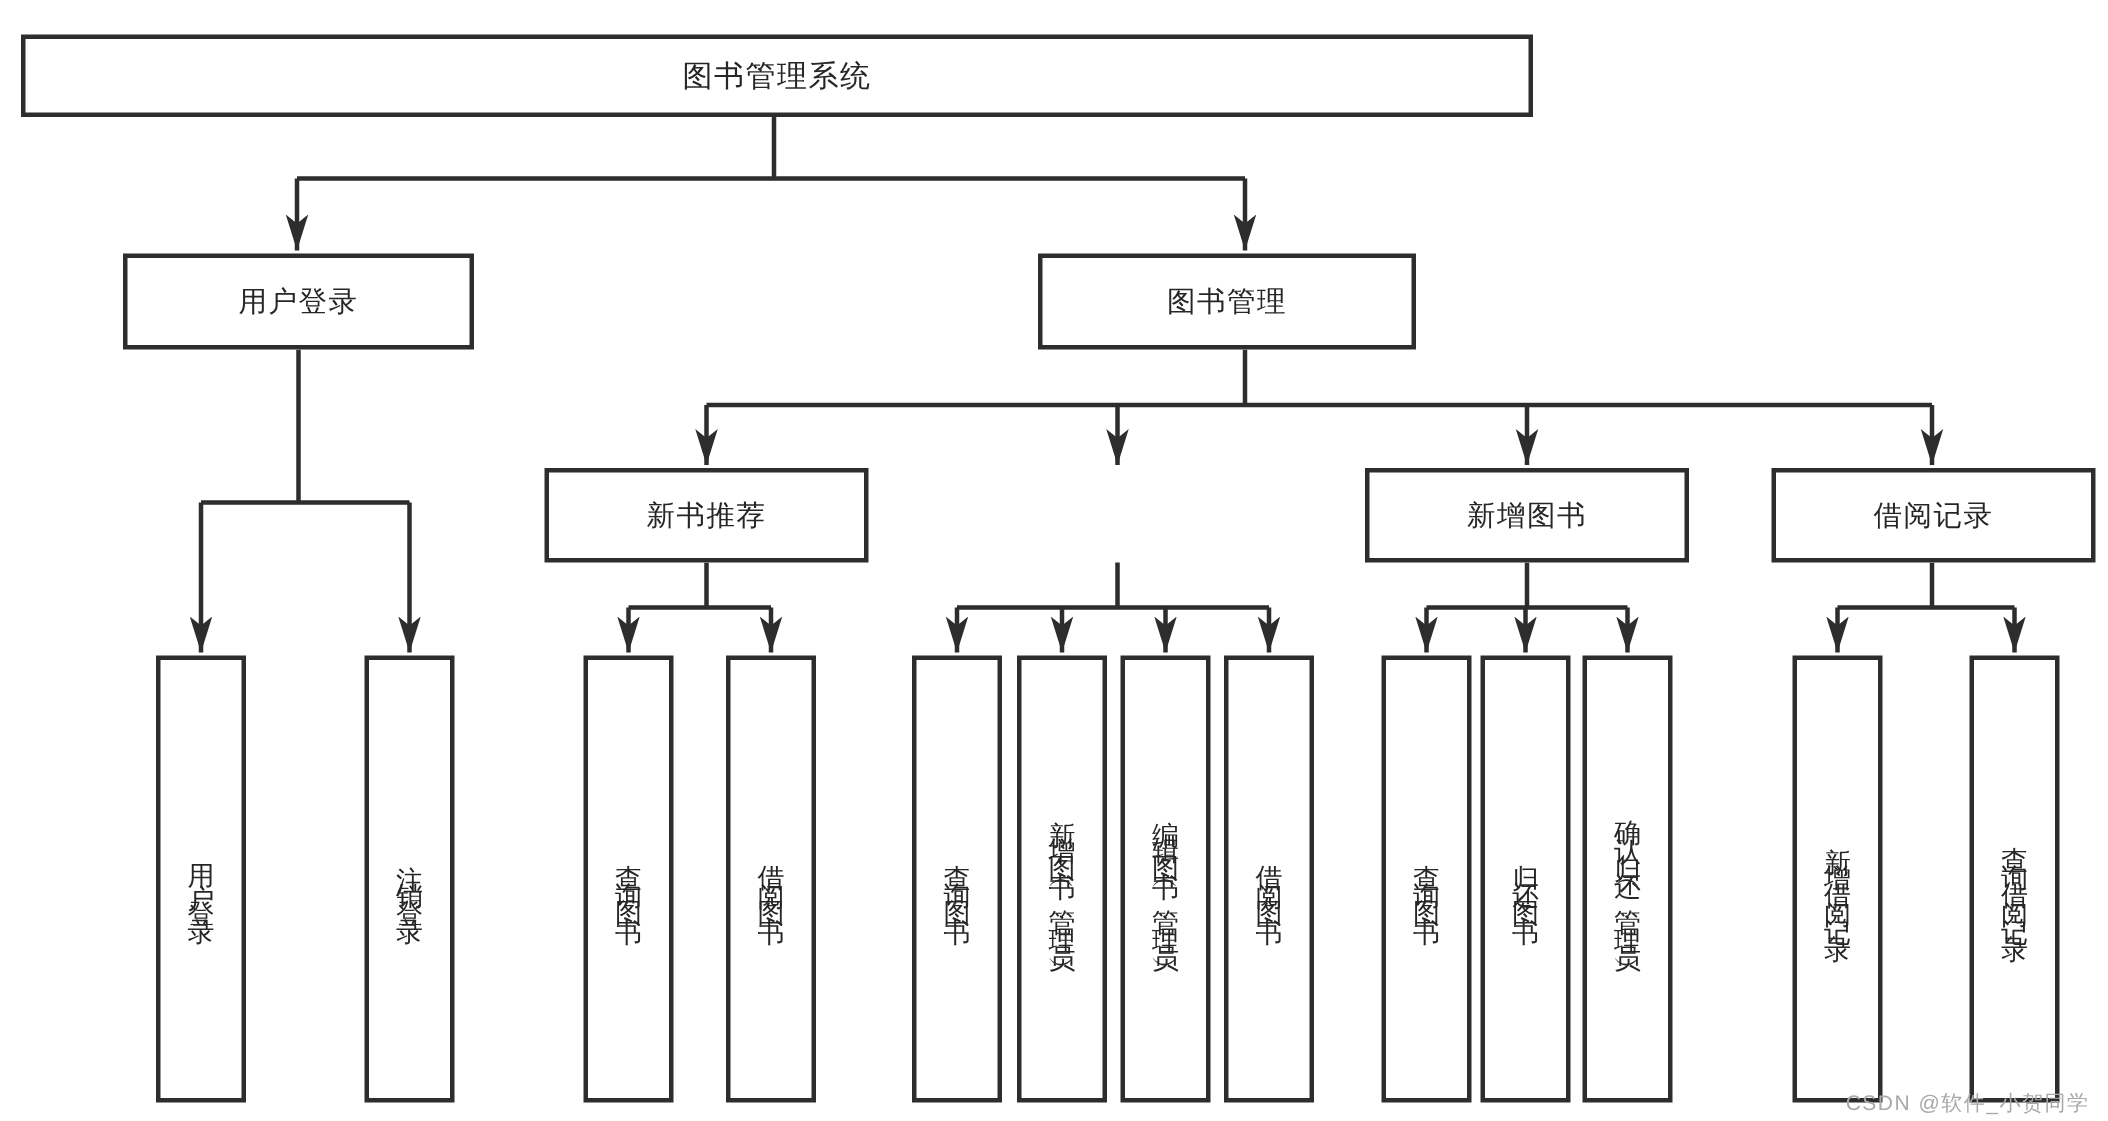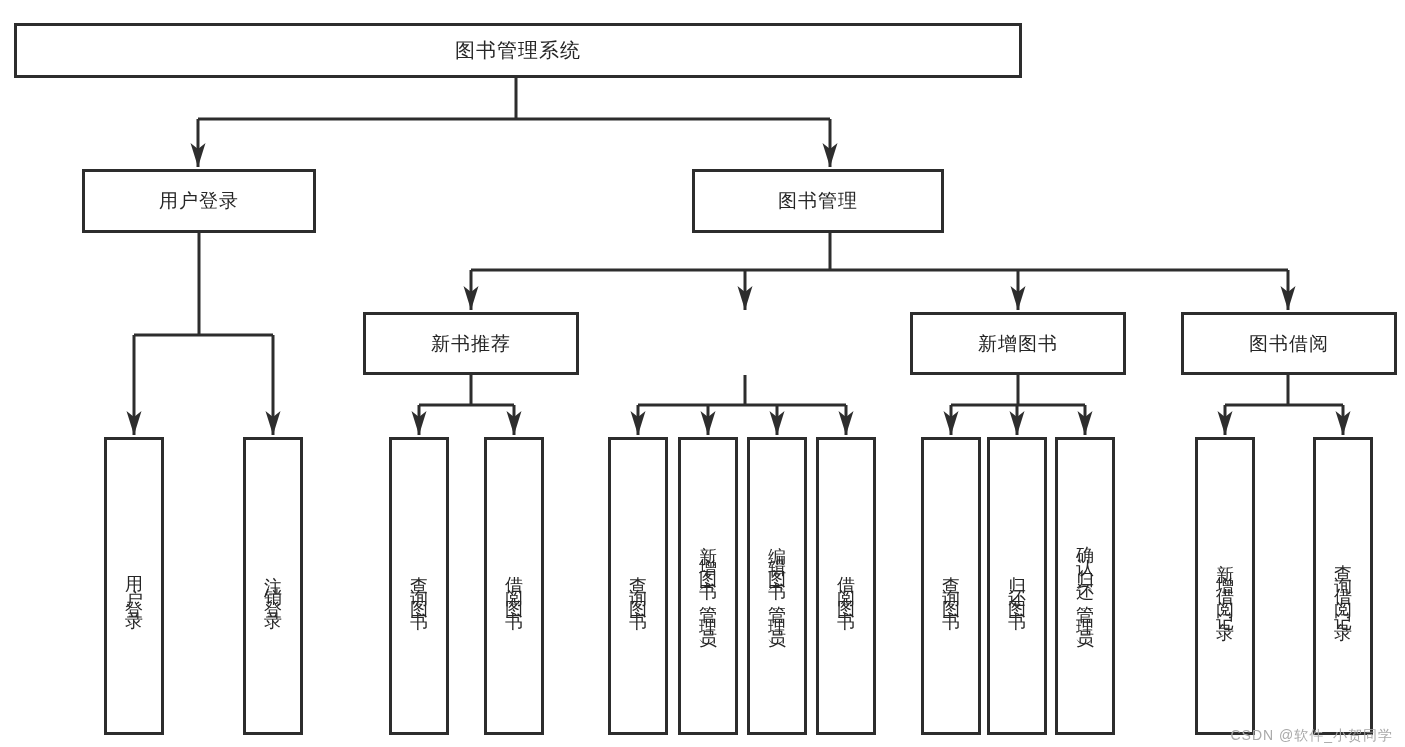--- a/index.html
+++ b/index.html
@@ -138,21 +138,21 @@
     <span class="hlabel">图书管理</span>
   </div>
 
   <div class="box lvl3 b-xs">
     <span class="hlabel">新书推荐</span>
   </div>
   <div class="box lvl3 b-dq">
     <span class="hlabel">新增图书</span>
   </div>
   <div class="box lvl3 b-jl">
-    <span class="hlabel">图书借阅</span>
+    <span class="hlabel">借阅记录</span>
   </div>
 
   <div class="box leaf l-1">
     <span class="vlabel">用户登录</span>
   </div>
   <div class="box leaf l-2">
     <span class="vlabel">注销登录</span>
   </div>
   <div class="box leaf l-3">
     <span class="vlabel">查询图书</span>

